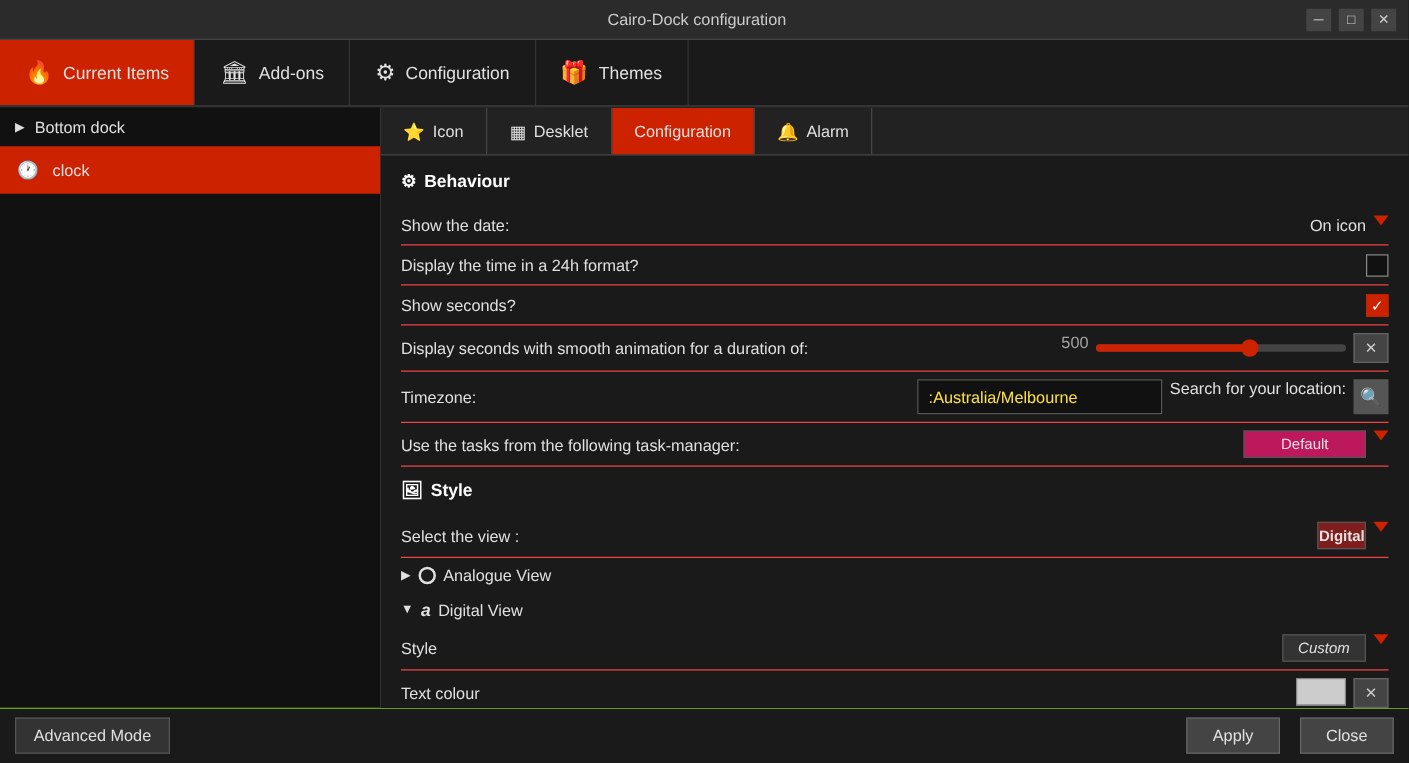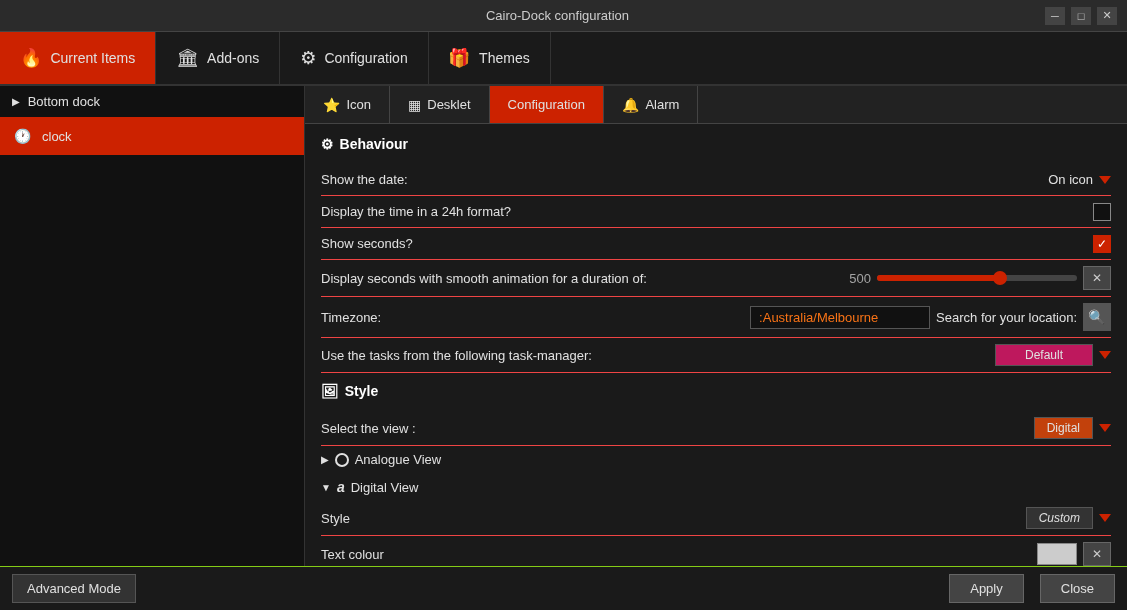--- a/index.html
+++ b/index.html
@@ -143,21 +143,20 @@
       padding: 6px 0;
       border-bottom: 1px solid #ef4444;
       min-height: 32px;
     }
     .setting-label {
       color: #e0e0e0;
       font-size: 13px;
     }
     .setting-control {
       display: flex;
-      align-items: center;
       gap: 6px;
     }
     .checkbox {
       width: 18px;
       height: 18px;
       border: 1px solid #888;
       background: #111;
       cursor: pointer;
       display: flex;
       align-items: center;
@@ -222,24 +221,24 @@
       color: #ccc;
       cursor: pointer;
       display: flex;
       align-items: center;
       justify-content: center;
       font-size: 12px;
     }
     .timezone-input {
       background: #111;
       border: 1px solid #555;
-      color: #f97316;
+      color: #fde047;
       padding: 3px 8px;
       font-size: 13px;
-      width: 180px;
+      width: 196px;
     }
     .search-btn {
       width: 28px;
       height: 28px;
       background: #555;
       border: none;
       color: #ccc;
       cursor: pointer;
       display: flex;
       align-items: center;
@@ -314,26 +313,27 @@
     }
     .default-btn {
       background: #be185d;
       border: 1px solid #555;
       color: #e0e0e0;
       padding: 3px 29px;
       cursor: pointer;
       font-size: 12px;
     }
     .digital-btn {
-      background: #c2410c;
+      background: #7f1d1d;
       border: 1px solid #555;
       color: #e0e0e0;
-      padding: 3px 12px;
+      padding: 3px 0;
       cursor: pointer;
       font-size: 12px;
+      font-weight: bold;
     }
     .custom-btn {
       background: #333;
       border: 1px solid #555;
       color: #e0e0e0;
       padding: 3px 12px;
       cursor: pointer;
       font-size: 12px;
       font-style: italic;
     }

